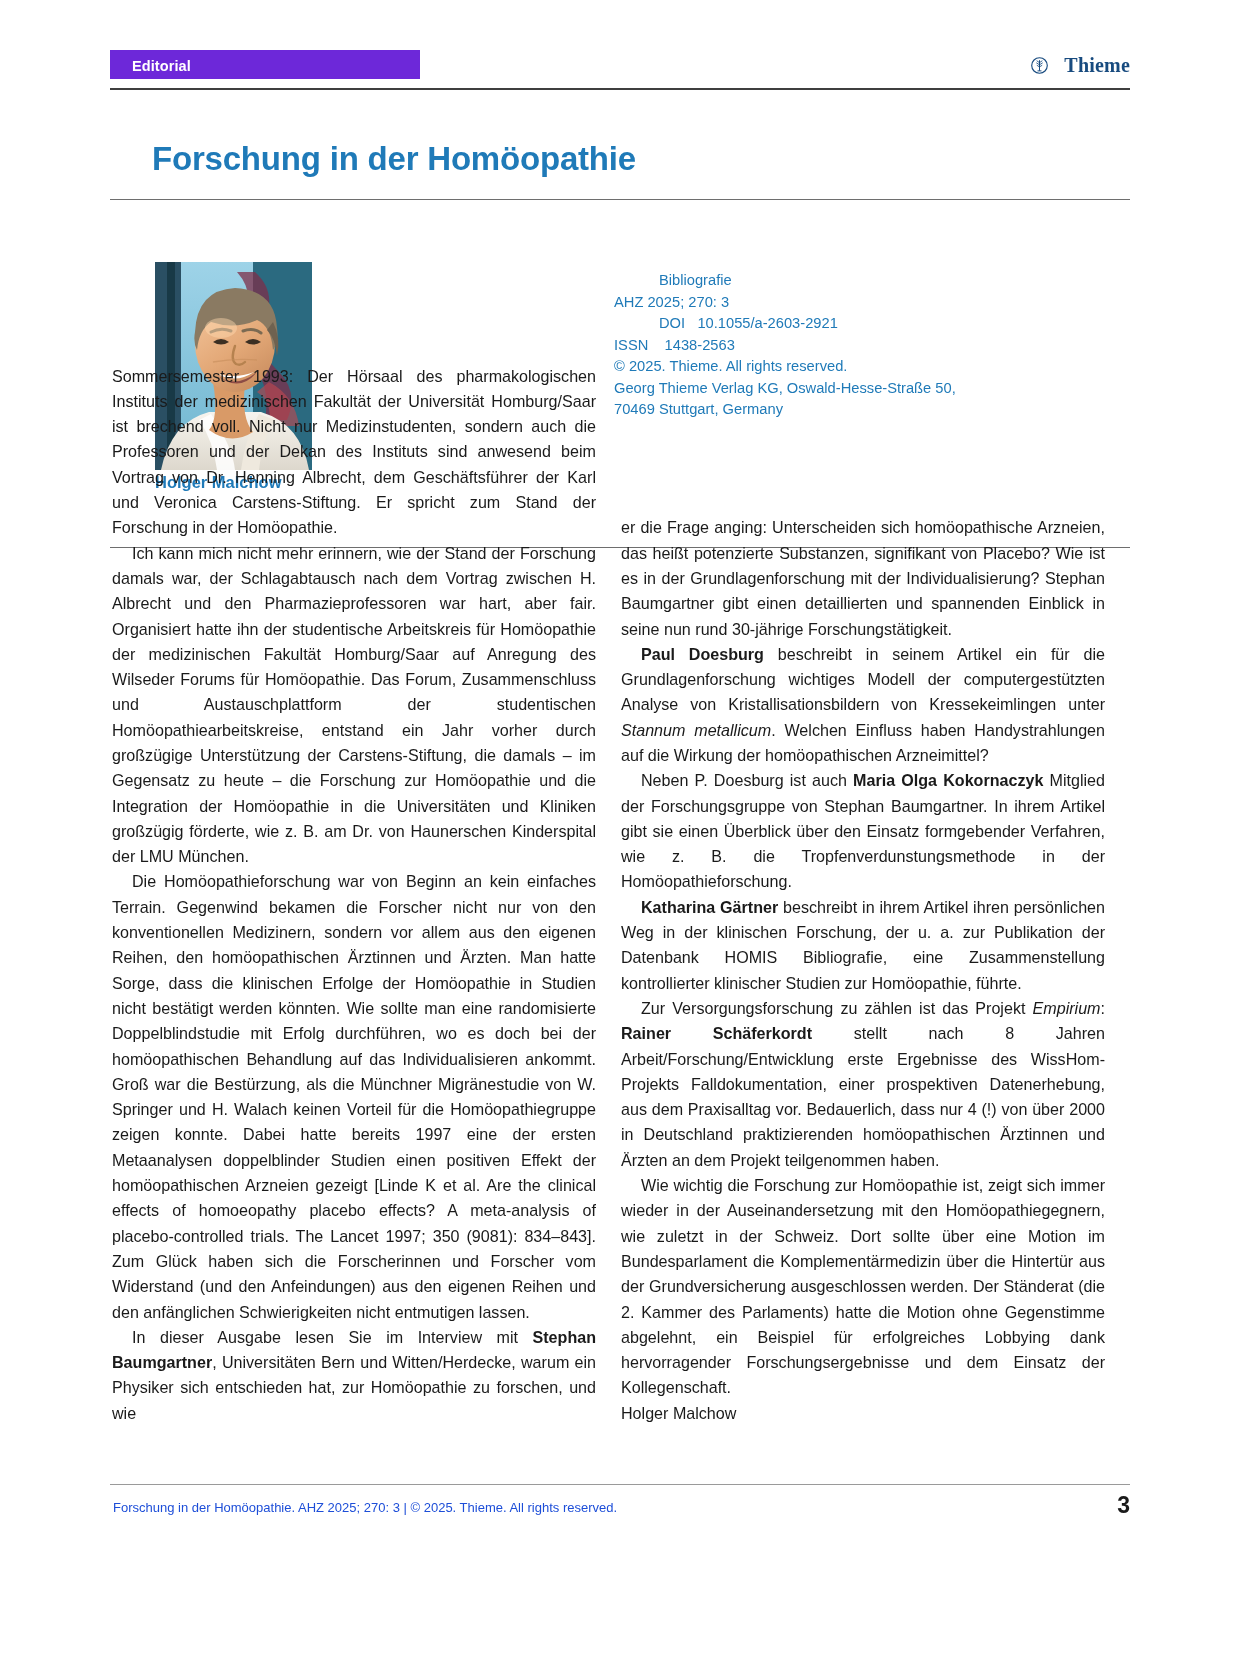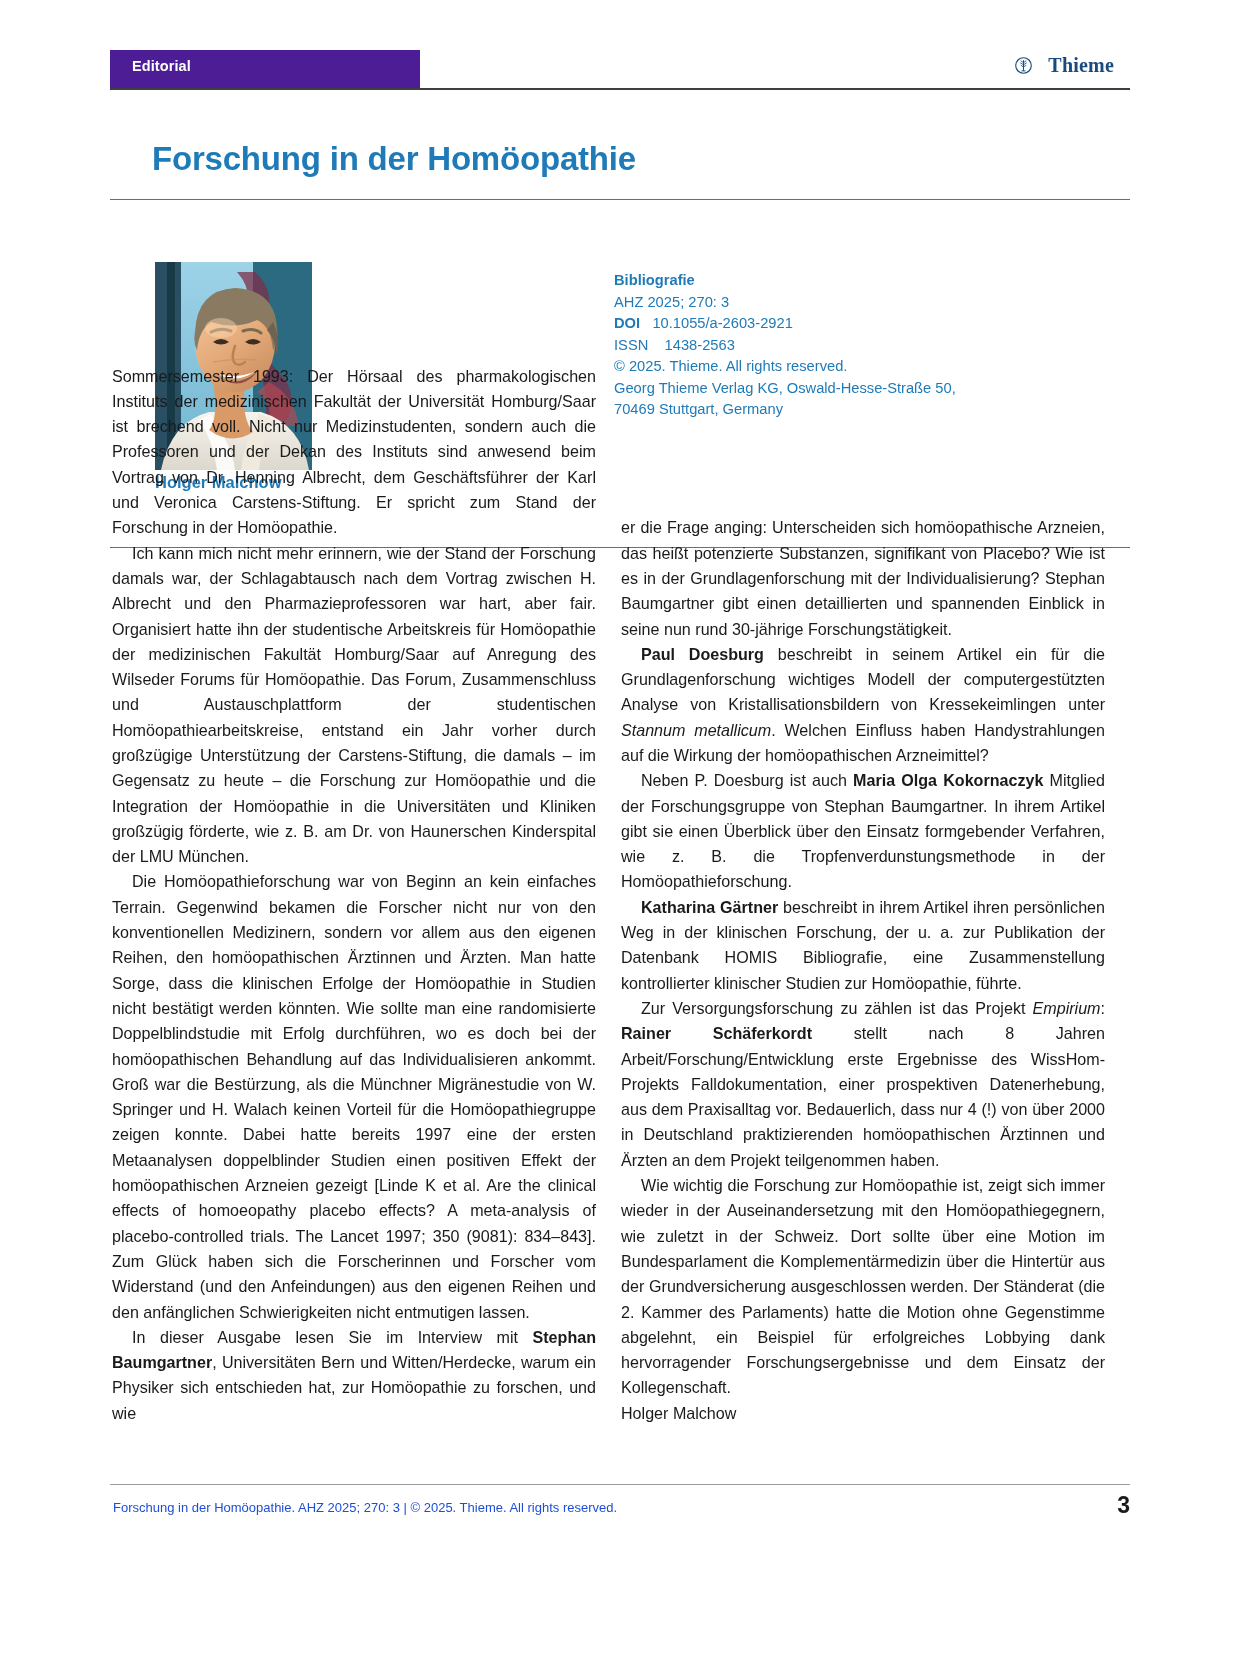--- a/index.html
+++ b/index.html
@@ -11,29 +11,29 @@
     position:relative;
     overflow:hidden;
   }
   .page{position:absolute;inset:0;}
 
   
   .header{
     position:absolute;left:110px;top:50px;width:1020px;height:42px;
   }
   .ed-tab{
-    position:absolute;left:0;top:0;width:310px;height:40px;
-    background:#4c1d95;
+    position:absolute;left:0;top:0;width:310px;height:29px;
+    background:#6d28d9;
   }
   .ed-tab span{
     display:block;color:#ffffff;font-weight:bold;font-size:14.5px;
     letter-spacing:.1px;padding:8px 0 0 22px;
   }
   .brand{
-    position:absolute;right:16px;top:4px;display:flex;align-items:center;gap:16px;
+    position:absolute;right:0;top:4px;display:flex;align-items:center;gap:16px;
   }
   .brand-mark{width:17px;height:17px;display:block;}
   .brand-name{
     color:#184b7f;font-family:"Liberation Serif", serif;
     font-size:20px;font-weight:bold;letter-spacing:.2px;
   }
   .rule-top{
     position:absolute;left:110px;top:88px;width:1020px;height:2px;background:#3f3f3f;
   }
 
@@ -55,21 +55,21 @@
   .photo-caption{
     position:absolute;left:155px;top:473px;width:300px;
     color:#1f7ab8;font-size:16.5px;font-weight:600;
   }
 
   
   .biblio{
     position:absolute;left:614px;top:270px;width:420px;
     color:#1f7ab8;font-size:14.7px;line-height:21.5px;
   }
-  .biblio .b-strong{font-weight:bold;}
+  .biblio .b-strong{font-weight:normal;margin-left:45px;}
   .biblio .row{white-space:pre;}
 
   .rule-mid{
     position:absolute;left:110px;top:547px;width:1020px;height:1px;background:#6e6e6e;
   }
 
   
   .cols{
     position:absolute;left:112px;top:596px;width:1016px;height:830px;
     display:flex;gap:25px;align-items:flex-end;

